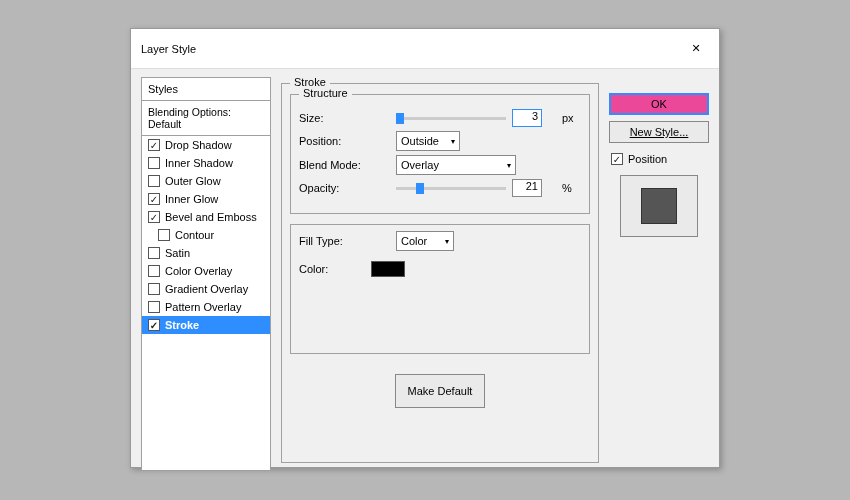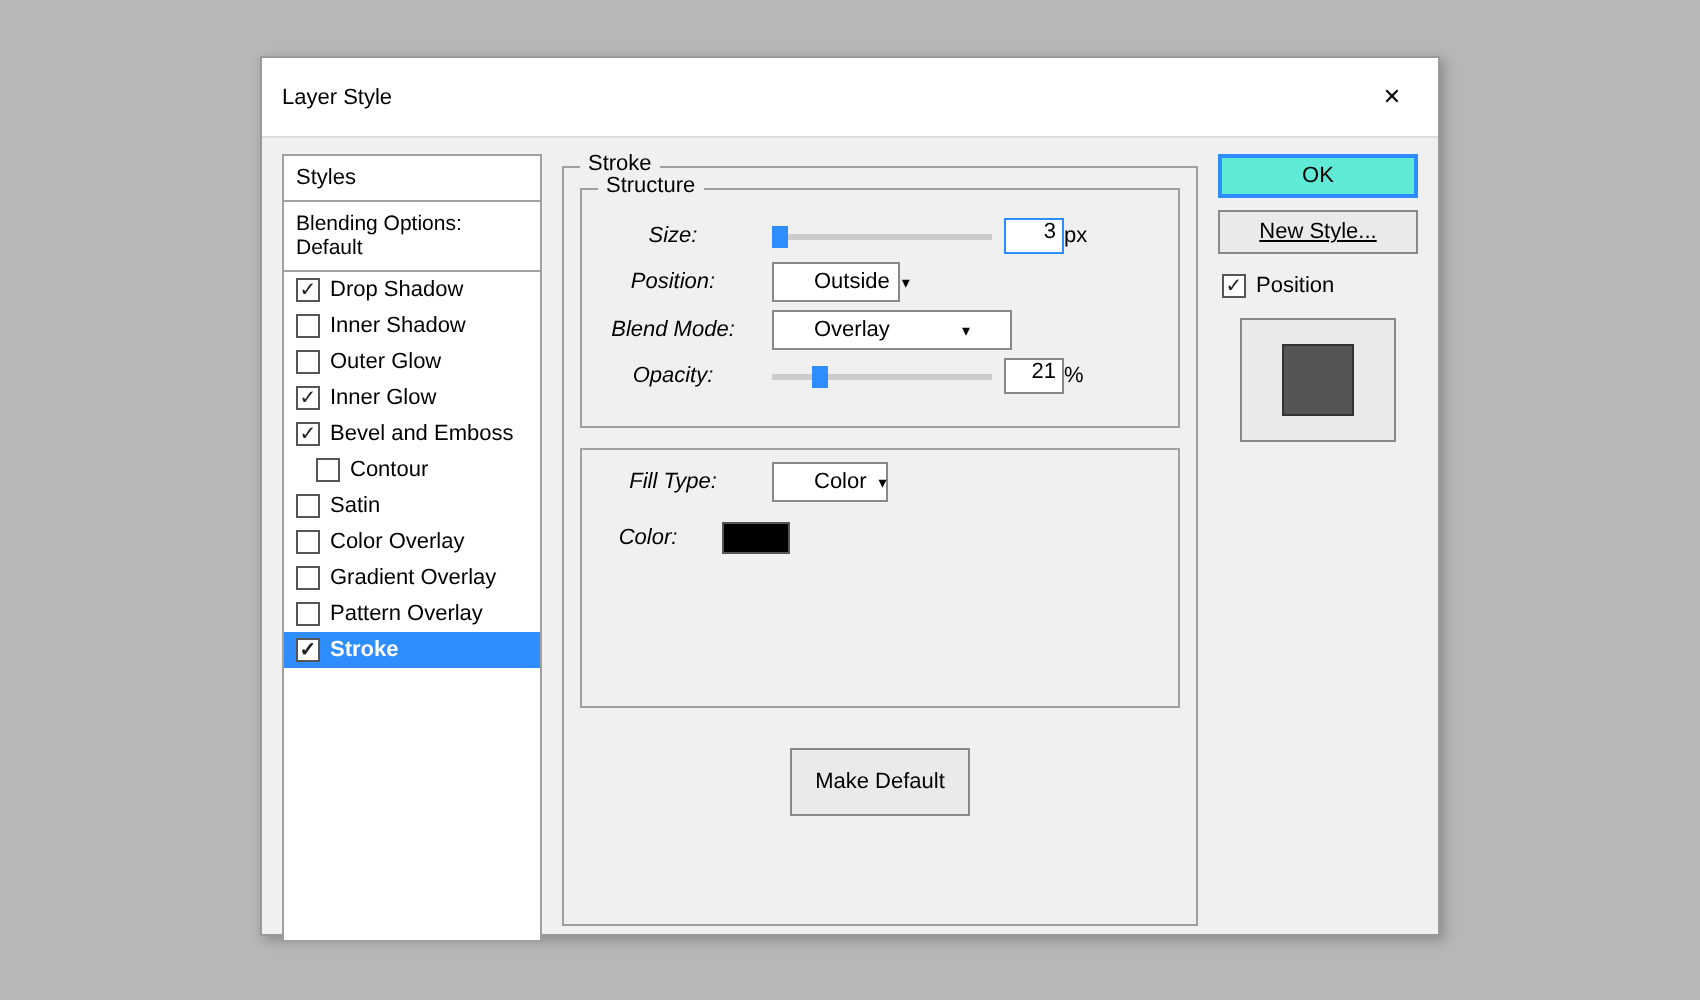--- a/index.html
+++ b/index.html
@@ -15,34 +15,34 @@
   .style-item { display: flex; align-items: center; padding: 3px 6px; gap: 5px; }
   .style-item.indent { padding-left: 16px; }
   .style-item.selected { background: #2f8eff; color: #fff; font-weight: bold; }
   .cb { width: 12px; height: 12px; border: 1px solid #555; background: #fff; display:inline-flex; align-items:center; justify-content:center; font-size:10px; color:#222; }
   
   .settings { flex: 1; position: relative; }
   .group { border: 1px solid #a0a0a0; margin-top: 6px; padding: 10px 8px 8px 8px; position: relative; }
   .group-title { position: absolute; top: -8px; left: 8px; background: #f0f0f0; padding: 0 4px; }
   .inner-group { border: 1px solid #a0a0a0; padding: 10px 8px 12px 8px; position: relative; margin-bottom: 10px; }
   .row { display: flex; align-items: center; margin: 4px 0; }
-  .lbl { width: 75px; text-align: center; margin-right: 12px; font-style: italic; }
+  .lbl { width: 75px; text-align: left; margin-right: 22px; }
   .slider-track { height: 3px; background: #ccc; width: 110px; position: relative; margin-right: 6px; }
   .slider-thumb { position: absolute; top: -4px; width: 8px; height: 11px; background: #2f8eff; }
   .num { width: 30px; height: 18px; border: 1px solid #2f8eff; background: #fff; text-align: right; padding: 0 3px; }
-  .unit { margin-left: 0; }
-  .sel { height: 20px; border: 1px solid #888; background: #fff; padding: 1px 20px; display: inline-flex; align-items: center; justify-content: space-between; }
+  .unit { margin-left: 20px; }
+  .sel { height: 20px; border: 1px solid #888; background: #fff; padding: 1px 4px; display: inline-flex; align-items: center; justify-content: space-between; }
   .sel .caret { font-size: 8px; margin-left: 6px; }
   .swatch { width: 34px; height: 16px; background: #000; border: 1px solid #555; }
   .btnrow { display: flex; gap: 12px; justify-content: center; margin-top: 20px; }
   .pbtn { height: 22px; padding: 16px 12px; border: 1px solid #888; background: #eaeaea; display: inline-flex; align-items:center; }
   
   .rightcol { width: 100px; display: flex; flex-direction: column; gap: 6px; align-items: stretch; }
   .rbtn { height: 22px; border: 1px solid #888; background: #eaeaea; display: flex; align-items: center; justify-content: center; }
-  .rbtn.primary { border: 2px solid #2f8eff; background: #5eead4; }
+  .rbtn.primary { border: 2px solid #2f8eff; background: #ec4899; margin-top: 16px; }
   .rbtn.link { border: 1px solid #888; text-decoration: underline; }
   .preview-cb { display: flex; align-items: center; gap: 5px; padding: 4px 2px; }
   .preview-box { width: 78px; height: 62px; border: 1px solid #888; background: #eaeaea; display: flex; align-items: center; justify-content: center; align-self: center; }
   .preview-inner { width: 36px; height: 36px; background: #555; border: 1px solid #333; }
 </style>
 </head>
 <body>
 
 <div class="dialog">
   <div class="titlebar">

